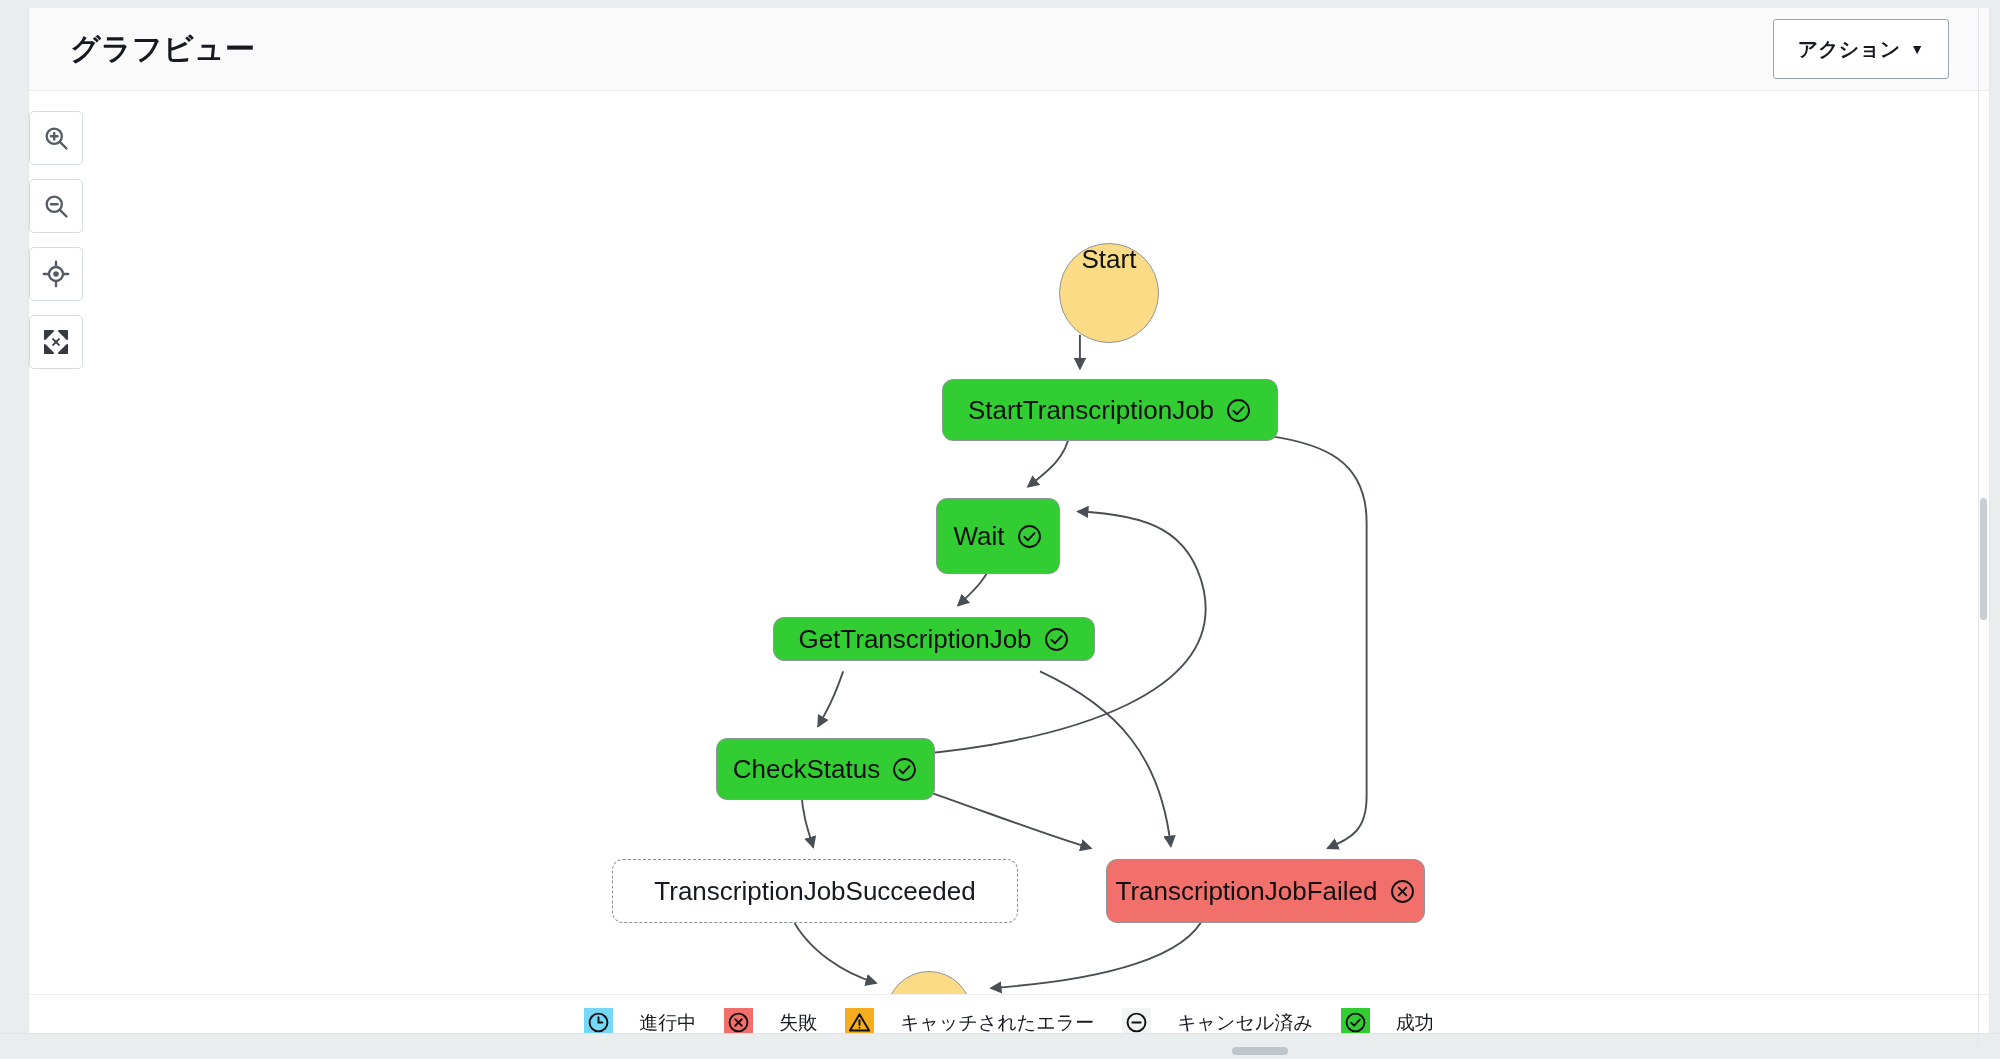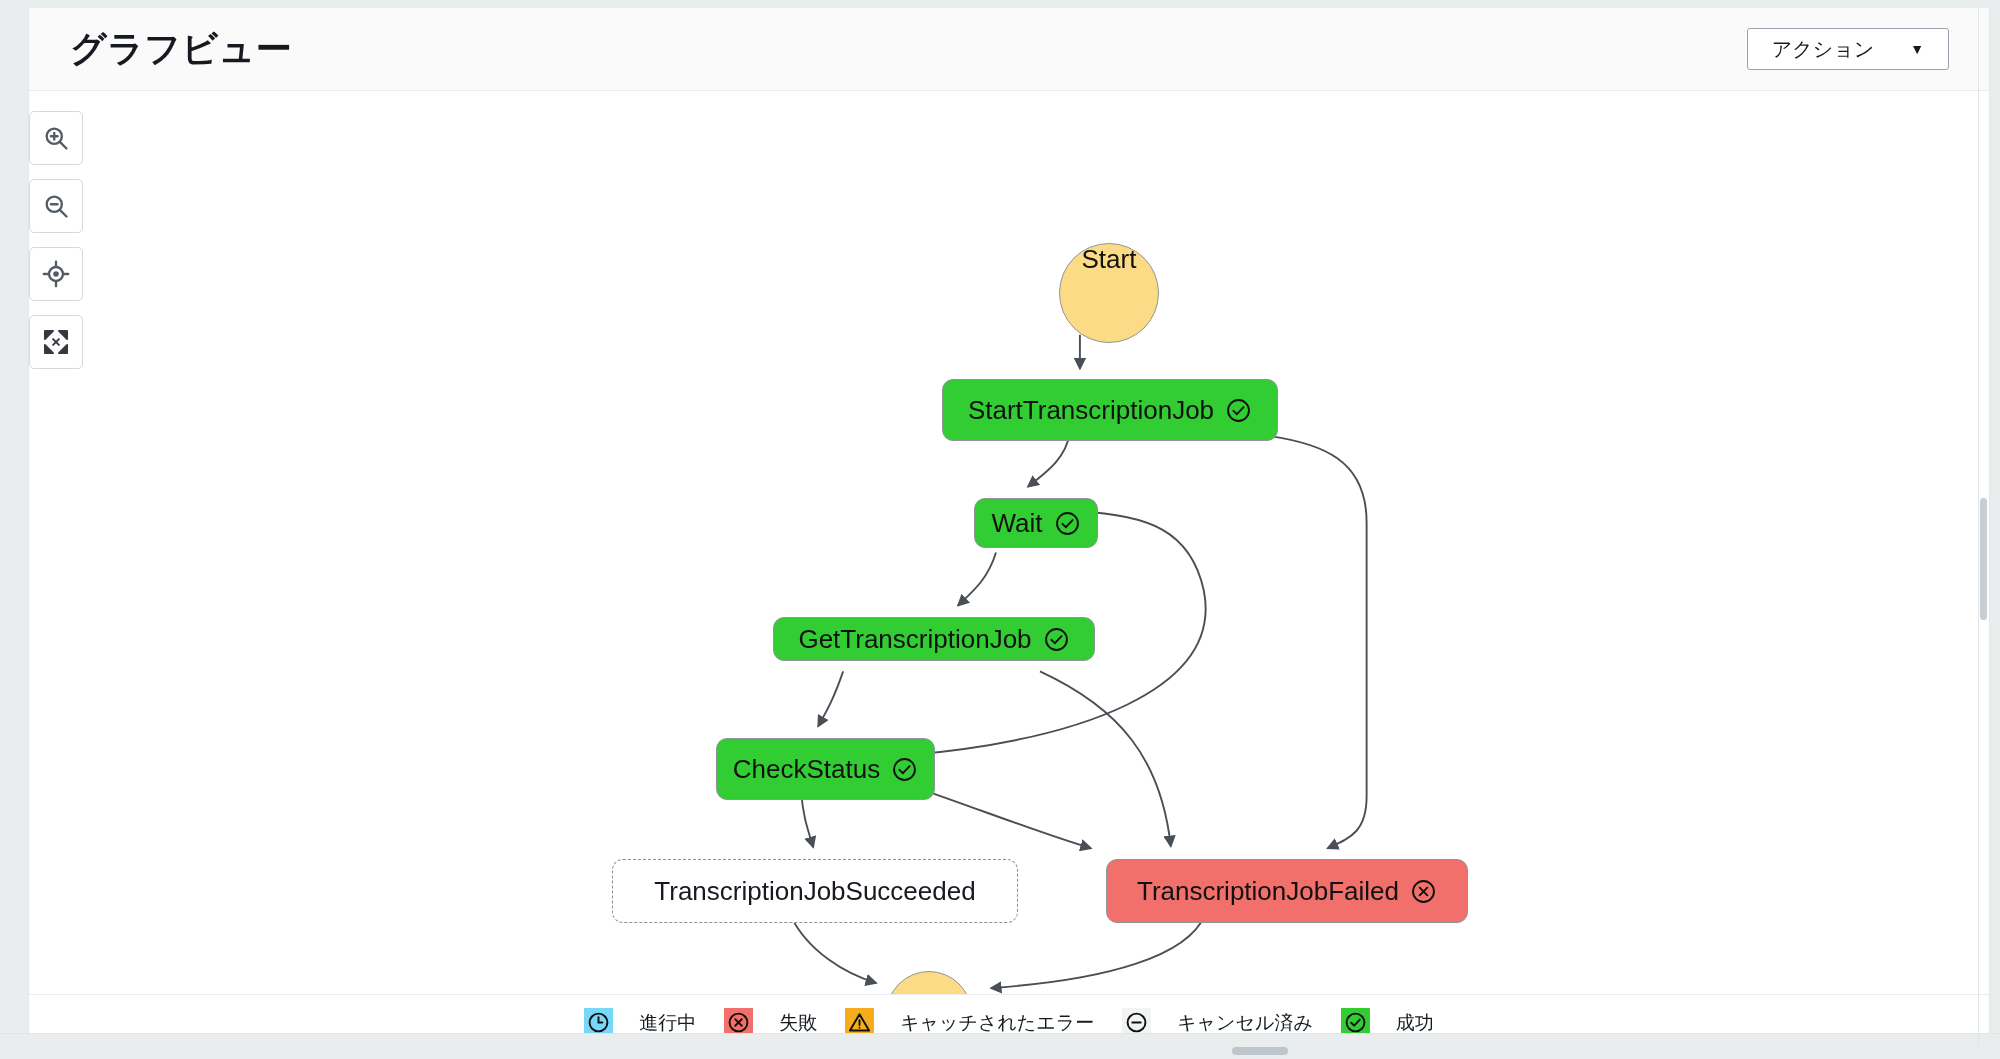--- a/index.html
+++ b/index.html
@@ -31,37 +31,37 @@
   .panel-header {
     position: relative;
     height: 83px;
     min-height: 83px;
     background: #fafafa;
     border-bottom: 1px solid #e9ebed;
     display: flex; align-items: center;
     padding: 0 22px 0 22px;
   }
   .panel-title {
-    font-size: 36px;
+    font-size: 30px;
     font-weight: bold;
     color: #16191f;
     letter-spacing: .3px;
     line-height: 1;
     padding-left: 19px;
   }
   .header-actions { margin-left: auto; padding-right: 18px; }
   .action-btn {
-    display: inline-flex; align-items: center; gap: 36px;
-    height: 42px;
+    display: inline-flex; align-items: center; gap: 10px;
+    height: 60px;
     padding: 0 24px;
     background: #ffffff;
     border: 1px solid #9aa3ad;
     border-radius: 3px;
     font-size: 20px;
-    font-weight: normal;
+    font-weight: bold;
     color: #16191f;
     cursor: pointer;
     white-space: nowrap;
   }
   .action-btn .caret { font-size: 14px; line-height: 1; }
 
   
   .canvas-wrap {
     position: relative;
     flex: 1;
@@ -283,21 +283,21 @@
           <span>StartTranscriptionJob</span>
           <span class="status-ico">
             <svg width="27" height="27" viewBox="0 0 24 24" fill="none" stroke="#111" stroke-width="1.7" stroke-linecap="round" stroke-linejoin="round">
               <circle cx="12" cy="12" r="9.3"></circle>
                 <polyline points="7.5,12.3 10.6,15.3 16.5,9"></polyline>
             </svg>
           </span>
         </div>
       </div>
 
-      <div class="node" style="left:945px; top:407px; width:124px; height:50px;">
+      <div class="node" style="left:907px; top:407px; width:124px; height:76px;">
         <div class="node-box green">
           <span>Wait</span>
           <span class="status-ico">
             <svg width="27" height="27" viewBox="0 0 24 24" fill="none" stroke="#111" stroke-width="1.7" stroke-linecap="round" stroke-linejoin="round">
               <circle cx="12" cy="12" r="9.3"></circle>
                 <polyline points="7.5,12.3 10.6,15.3 16.5,9"></polyline>
             </svg>
           </span>
         </div>
       </div>
@@ -325,21 +325,21 @@
           </span>
         </div>
       </div>
 
       <div class="node" style="left:583px; top:768px; width:406px; height:64px;">
         <div class="node-box dashed">
           <span>TranscriptionJobSucceeded</span>
         </div>
       </div>
 
-      <div class="node" style="left:1077px; top:768px; width:362px; height:64px;">
+      <div class="node" style="left:1077px; top:768px; width:319px; height:64px;">
         <div class="node-box red">
           <span>TranscriptionJobFailed</span>
           <span class="status-ico">
             <svg width="27" height="27" viewBox="0 0 24 24" fill="none" stroke="#111" stroke-width="1.7" stroke-linecap="round">
               <circle cx="12" cy="12" r="9.3"></circle>
                 <line x1="8.6" y1="8.6" x2="15.4" y2="15.4"></line>
                 <line x1="15.4" y1="8.6" x2="8.6" y2="15.4"></line>
             </svg>
           </span>
         </div>

